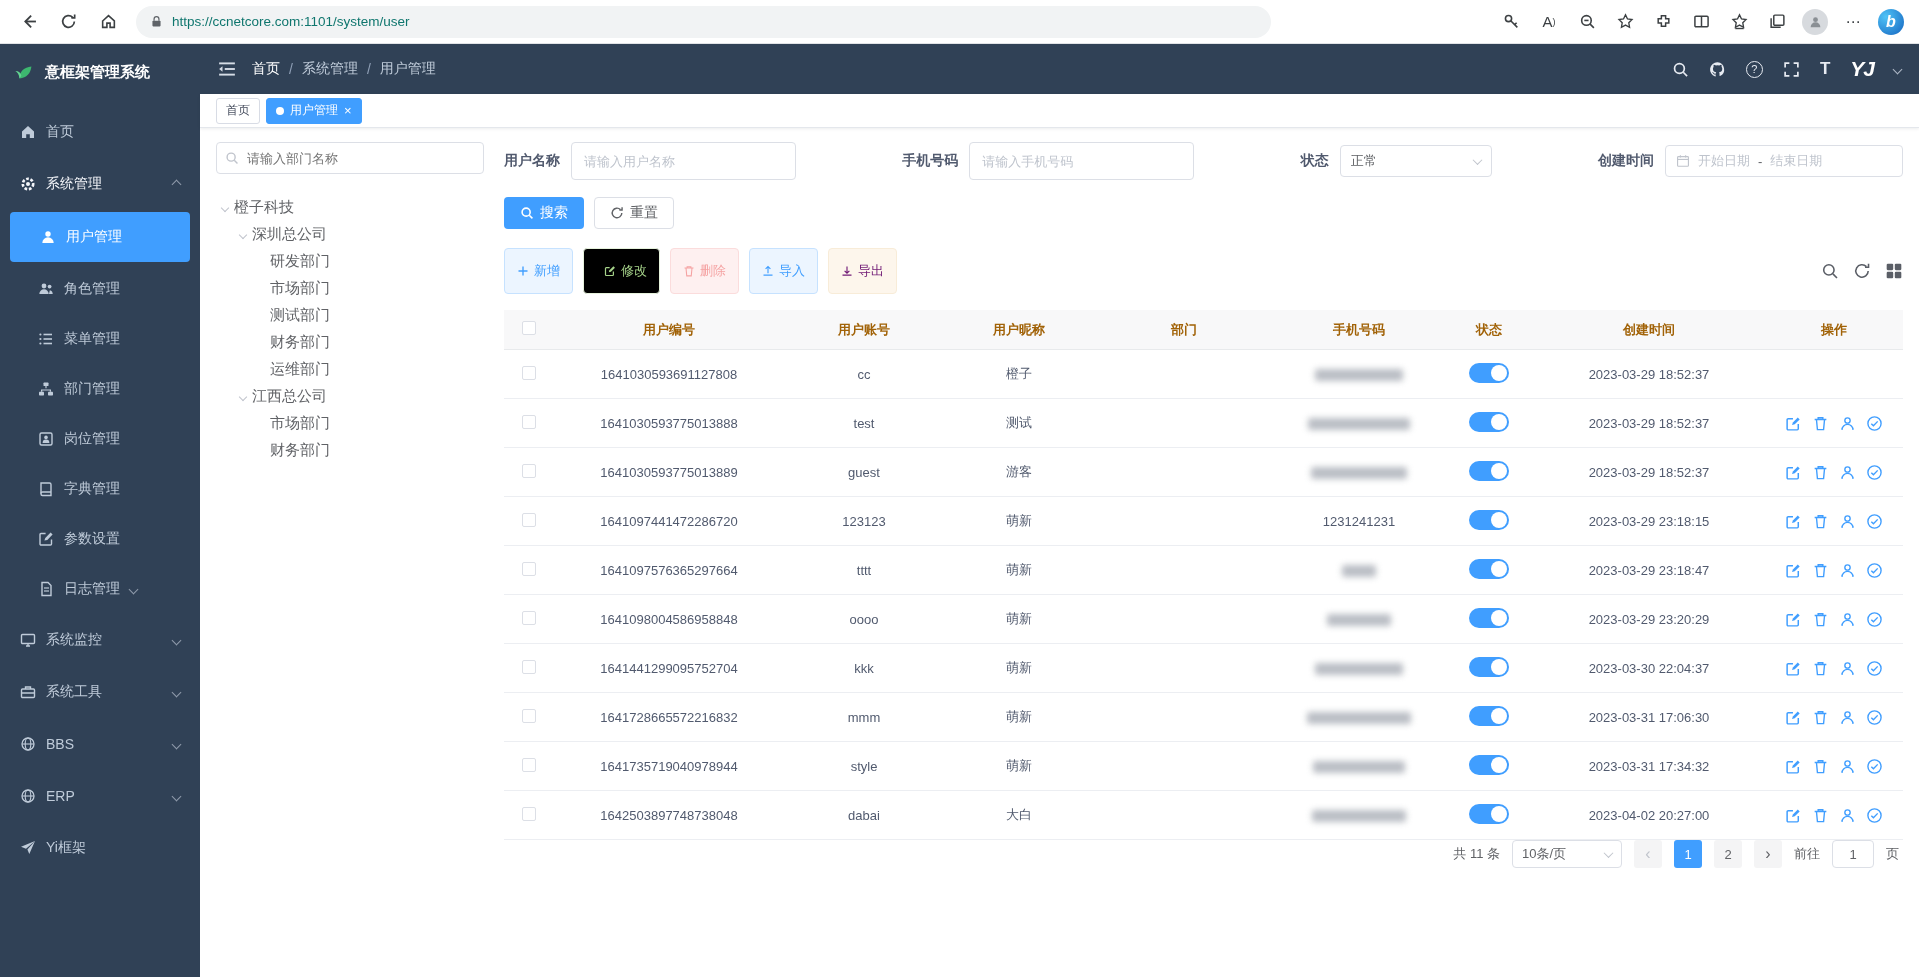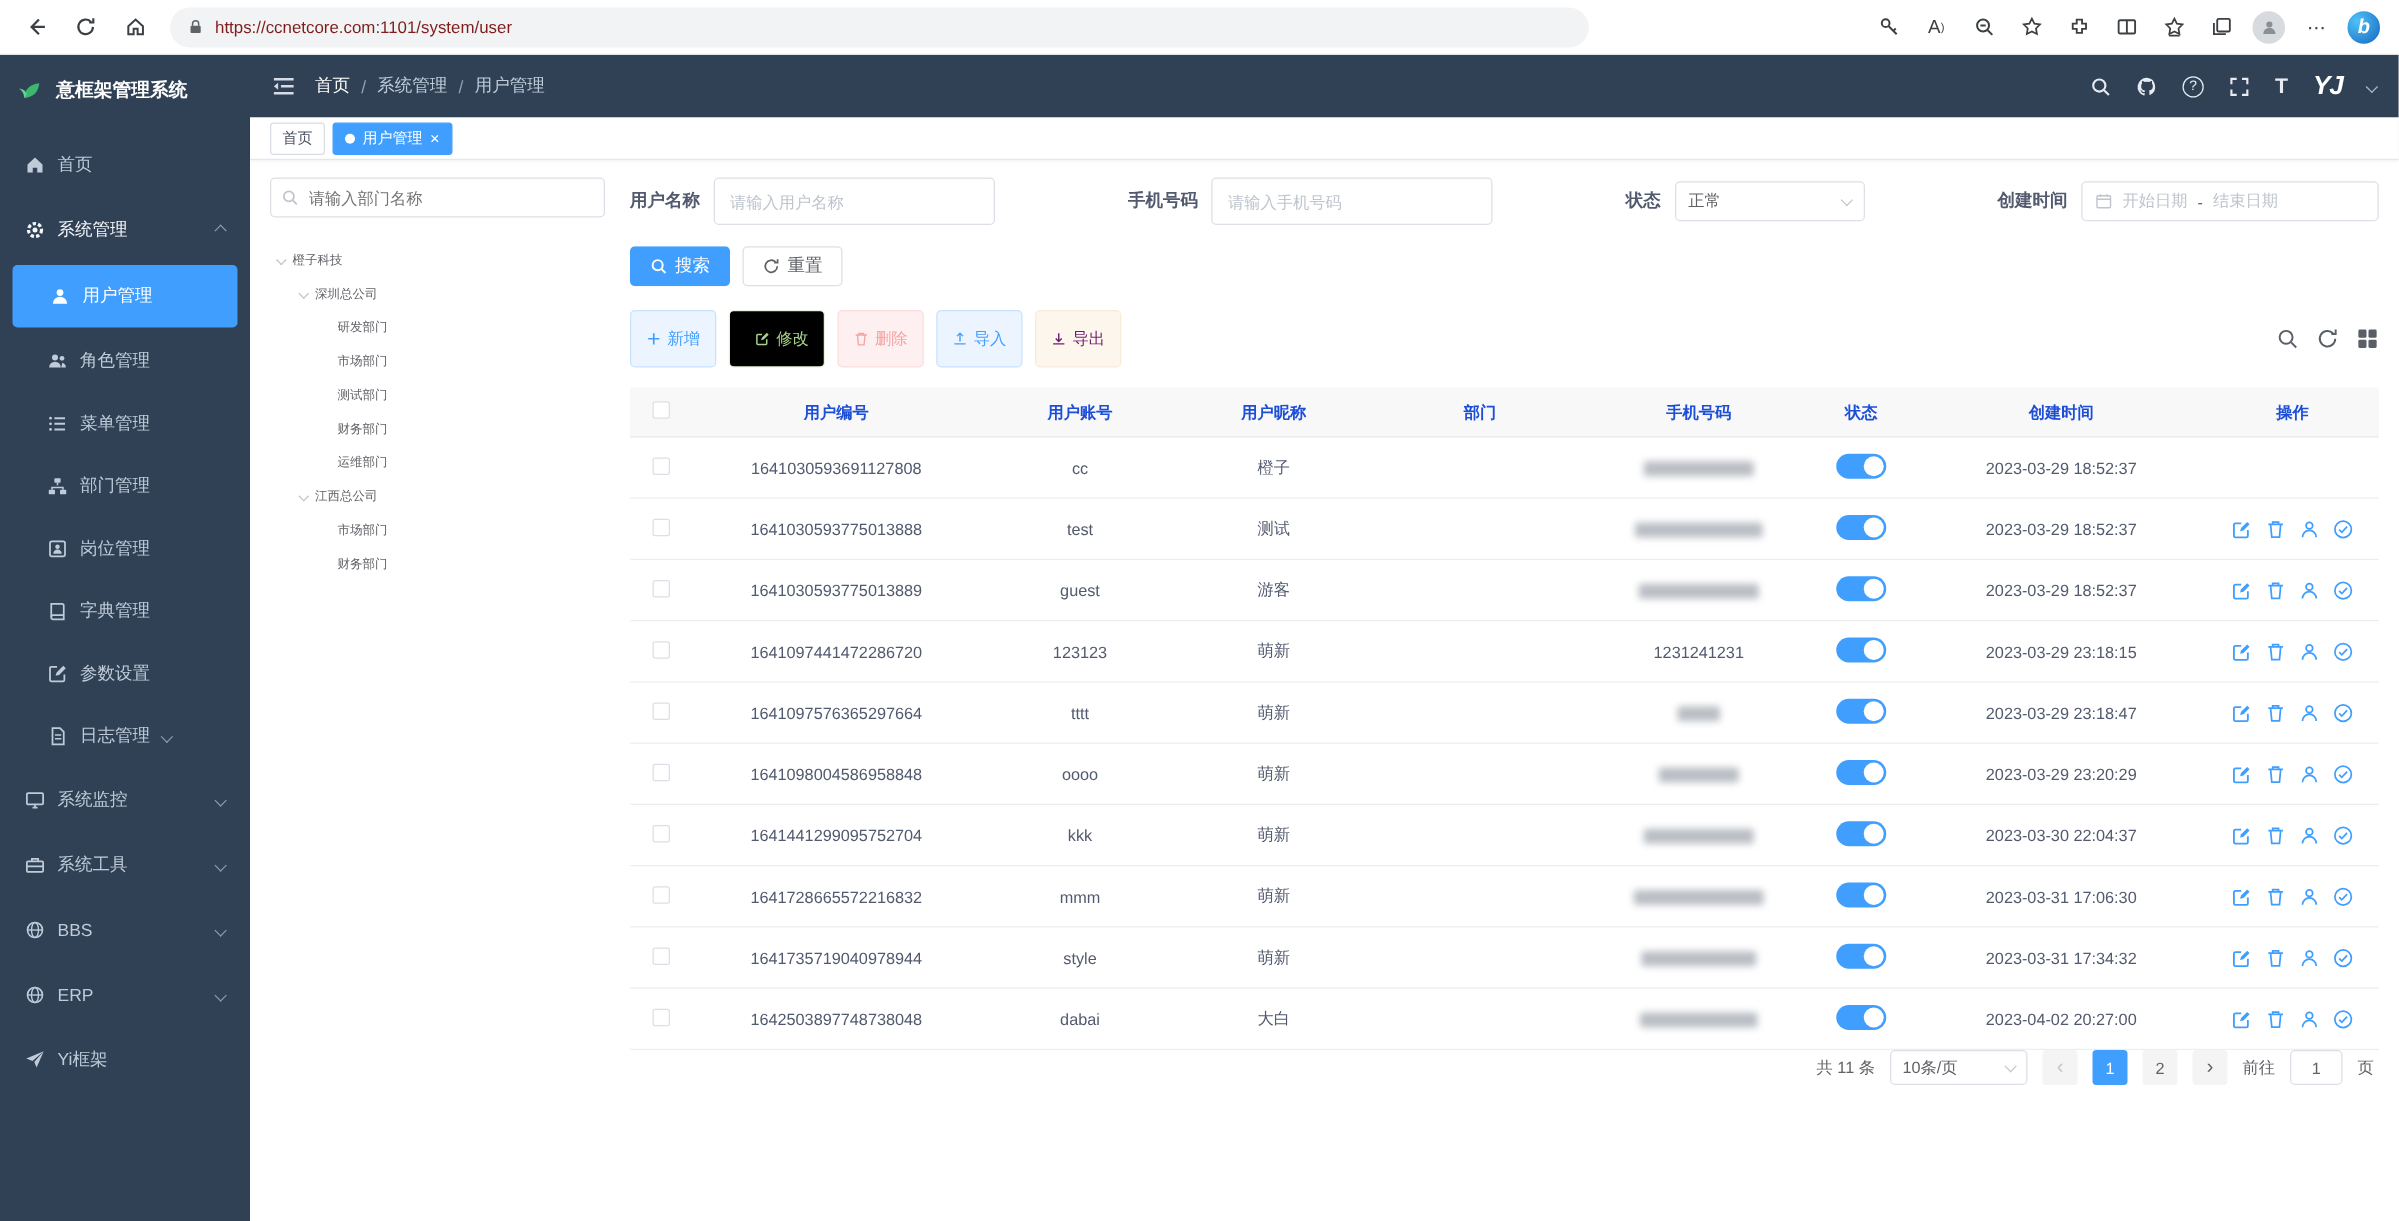--- a/index.html
+++ b/index.html
@@ -7,21 +7,21 @@
     font-family:"Liberation Sans","DejaVu Sans",sans-serif; background:#fff; }
 
   
   .browser-bar{height:44px;background:#fff;border-bottom:1px solid #e1e3e6;
     display:flex;align-items:center;padding:0 10px;gap:4px;}
   .bicon{width:36px;height:34px;border-radius:6px;display:flex;align-items:center;
     justify-content:center;color:#3c4043;flex:none;cursor:pointer;}
   .bicon svg{width:17px;height:17px;}
   .url-pill{width:1135px;height:32px;background:#f1f3f4;border-radius:16px;
     display:flex;align-items:center;padding:0 14px;gap:9px;margin-left:6px;flex:none;}
-  .url-text{font-size:13.5px;color:#7f1d1d;white-space:nowrap;}
+  .url-text{font-size:13.5px;color:#0f766e;white-space:nowrap;}
   .b-right{margin-left:auto;display:flex;align-items:center;gap:2px;}
   .glyph-btn{font-size:15px;color:#3c4043;}
   .avatar-circle{width:26px;height:26px;border-radius:50%;background:#d7dade;
     display:flex;align-items:center;justify-content:center;color:#8a8f94;}
   .bing-circle{width:26px;height:26px;border-radius:50%;
     background:radial-gradient(circle at 30% 30%,#4fc3f7,#1565c0);
     color:#fff;font-weight:bold;font-style:italic;font-size:16px;
     display:flex;align-items:center;justify-content:center;}
 
   
@@ -68,21 +68,21 @@
   .tag .dot{width:8px;height:8px;border-radius:50%;background:#fff;flex:none;}
   .tag .x{font-size:13px;line-height:1;}
 
   
   .content{flex:1;display:flex;padding:14px 16px;gap:20px;background:#fff;min-height:0;}
   .tree-panel{width:268px;flex:none;}
   .tree-search{width:100%;height:32px;border:1px solid #dcdfe6;border-radius:4px;
     padding:0 10px 0 30px;font-size:13px;color:#606266;outline:none;}
   .tree-search-wrap{position:relative;}
   .tree-search-wrap svg{position:absolute;left:9px;top:9px;width:14px;height:14px;color:#c0c4cc;}
-  .tree{margin-top:20px;font-size:10px;color:#606266;}
+  .tree{margin-top:20px;font-size:15px;color:#606266;}
   .tnode{height:27px;display:flex;align-items:center;gap:6px;cursor:pointer;white-space:nowrap;}
   .tnode .tchev{width:6px;height:6px;border-right:1.4px solid #c0c4cc;border-bottom:1.4px solid #c0c4cc;
     display:inline-block;transform:rotate(45deg);flex:none;}
   .lv0{padding-left:6px;} .lv1{padding-left:24px;} .lv2{padding-left:54px;}
 
   .right-panel{flex:1;display:flex;flex-direction:column;min-width:0;}
 
   
   .filters{display:flex;align-items:center;justify-content:space-between;}
   .fgroup{display:flex;align-items:center;gap:11px;}
@@ -118,21 +118,21 @@
   .tbtn.del{background:#fef0f0;border-color:#fbdcdc;color:#f5a2a2;}
   .tbtn.imp{background:#ecf5ff;border-color:#c6e2ff;color:#409eff;}
   .tbtn.exp{background:#fdf6ec;border-color:#f8ecd8;color:#701a75;}
   .tool-icons{margin-left:auto;display:flex;gap:14px;align-items:center;color:#5a5e66;}
   .tool-icons svg{width:18px;height:18px;cursor:pointer;}
 
   
   .table{margin-top:16px;}
   .thead{display:flex;background:#f8f8f9;height:40px;align-items:center;
     border-bottom:1px solid #e8eaec;}
-  .th{font-size:13px;color:#1d4ed8;font-weight:bold;text-align:center;flex:none;}
+  .th{font-size:13px;color:#a16207;font-weight:bold;text-align:center;flex:none;}
   .trow{display:flex;height:49px;align-items:center;border-bottom:1px solid #eceef2;
     font-size:13px;color:#515a6e;}
   .td{text-align:center;flex:none;}
   .col-check{width:50px;} .col-id{width:230px;} .col-account{width:160px;}
   .col-nick{width:150px;} .col-dept{width:180px;} .col-phone{width:170px;}
   .col-status{width:90px;} .col-created{width:230px;} .col-ops{width:140px;}
   .checkbox{width:14px;height:14px;border:1px solid #dcdfe6;border-radius:2px;
     background:#fff;display:inline-block;cursor:pointer;}
   .toggle{width:40px;height:20px;border-radius:10px;background:#409eff;position:relative;
     display:inline-block;cursor:pointer;}

